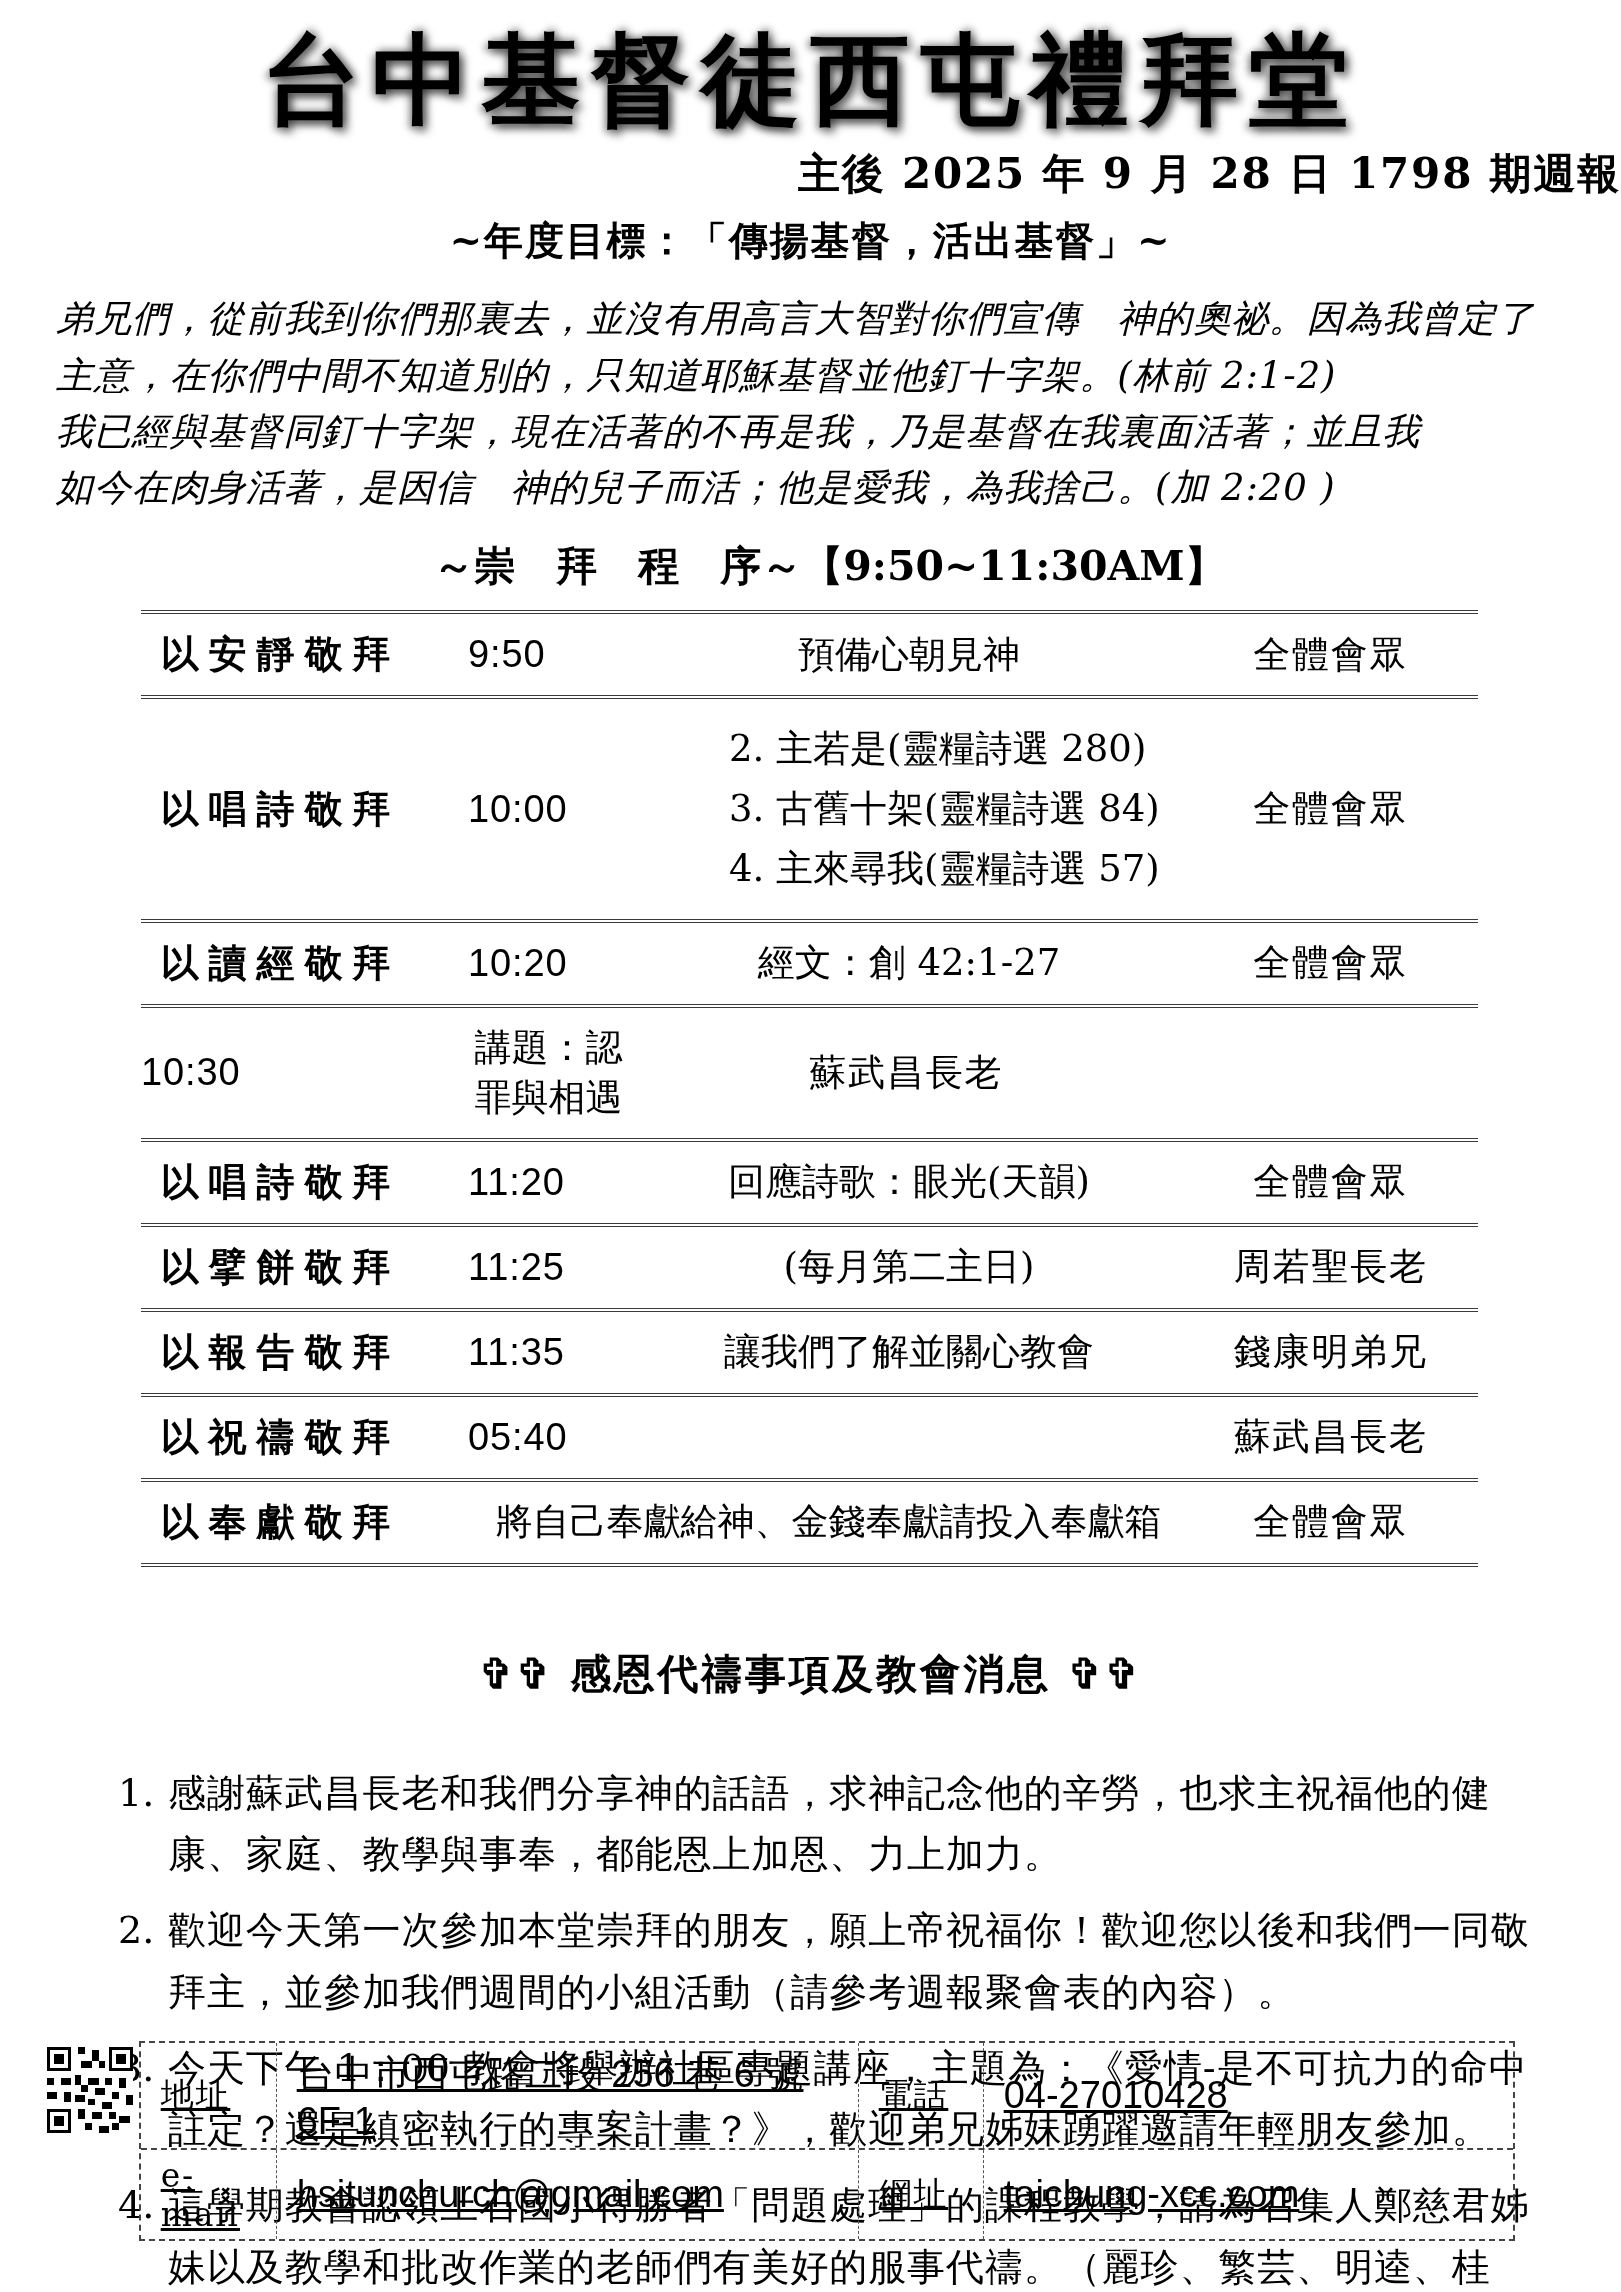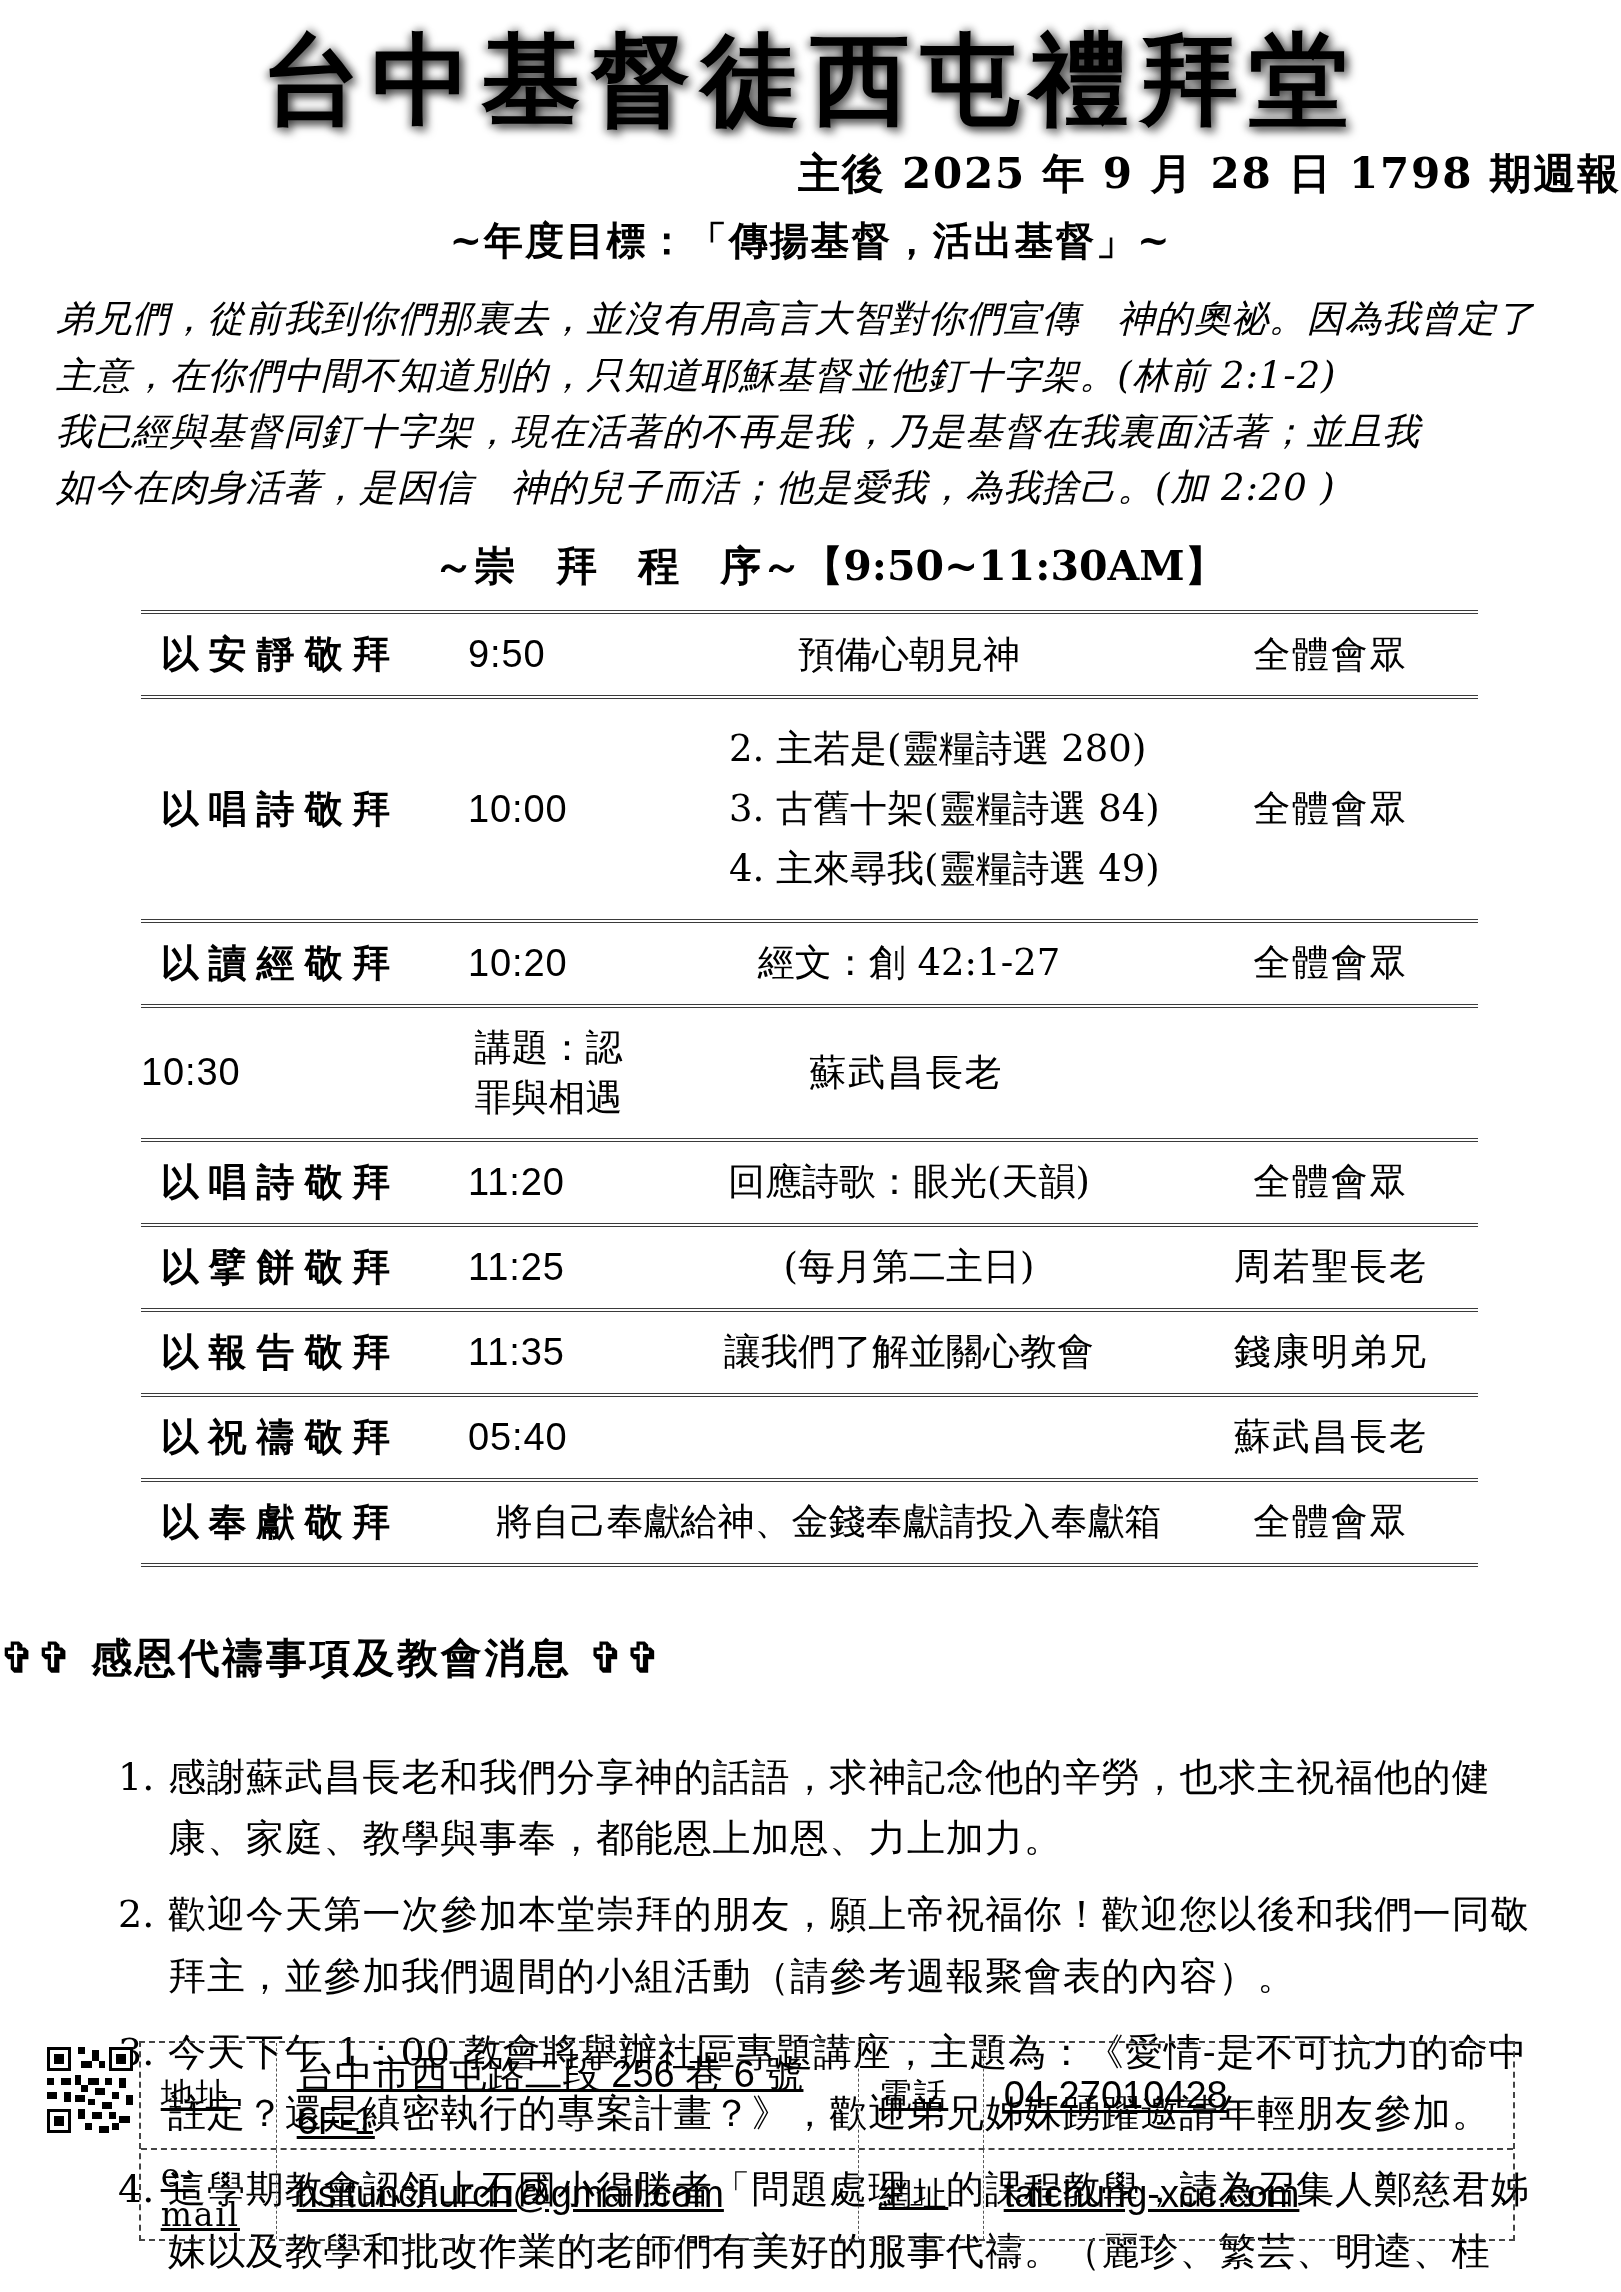--- a/index.html
+++ b/index.html
@@ -95,24 +95,24 @@
   .song-list { text-align: left; padding-left: 100px; }
   .song-line { font-size: 37px; margin: 9.9px 0; }
   .c-content-span {
     grid-column: 2 / 4;
     font-size: 37px;
     text-align: center;
   }
 
   
   .annc-heading {
-    text-align: left;
+    text-align: center;
     font-size: 41px;
     font-weight: bold;
-    margin-top: 64px;
+    margin-top: 80px;
     letter-spacing: 2.7px;
   }
   .annc-list { margin: 61px 82px 0 118px; }
   .annc-item {
     display: flex;
     align-items: flex-start;
     margin-bottom: 14.3px;
   }
   .annc-num {
     width: 50px;
@@ -182,21 +182,21 @@
       <div class="c-content">預備心朝見神</div>
       <div class="c-who">全體會眾</div>
     </div>
 
     <div class="p-row">
       <div class="c-item">以唱詩敬拜</div>
       <div class="c-time">10:00</div>
       <div class="c-content song-list">
         <div class="song-line">2.  主若是(靈糧詩選 280)</div>
         <div class="song-line">3.  古舊十架(靈糧詩選 84)</div>
-        <div class="song-line">4.  主來尋我(靈糧詩選 49)</div>
+        <div class="song-line">4.  主來尋我(靈糧詩選 57)</div>
       </div>
       <div class="c-who">全體會眾</div>
     </div>
 
     <div class="p-row">
       <div class="c-item">以讀經敬拜</div>
       <div class="c-time">10:20</div>
       <div class="c-content">經文：創 42:1-27</div>
       <div class="c-who">全體會眾</div>
     </div>

